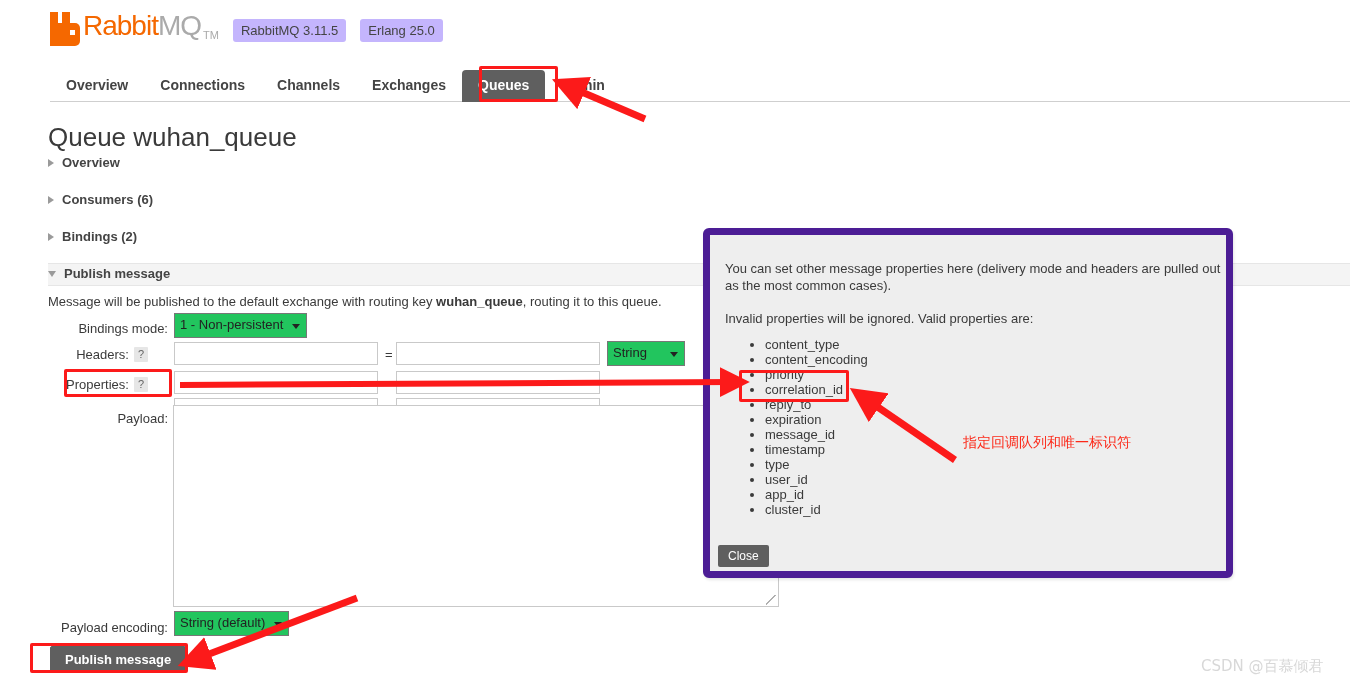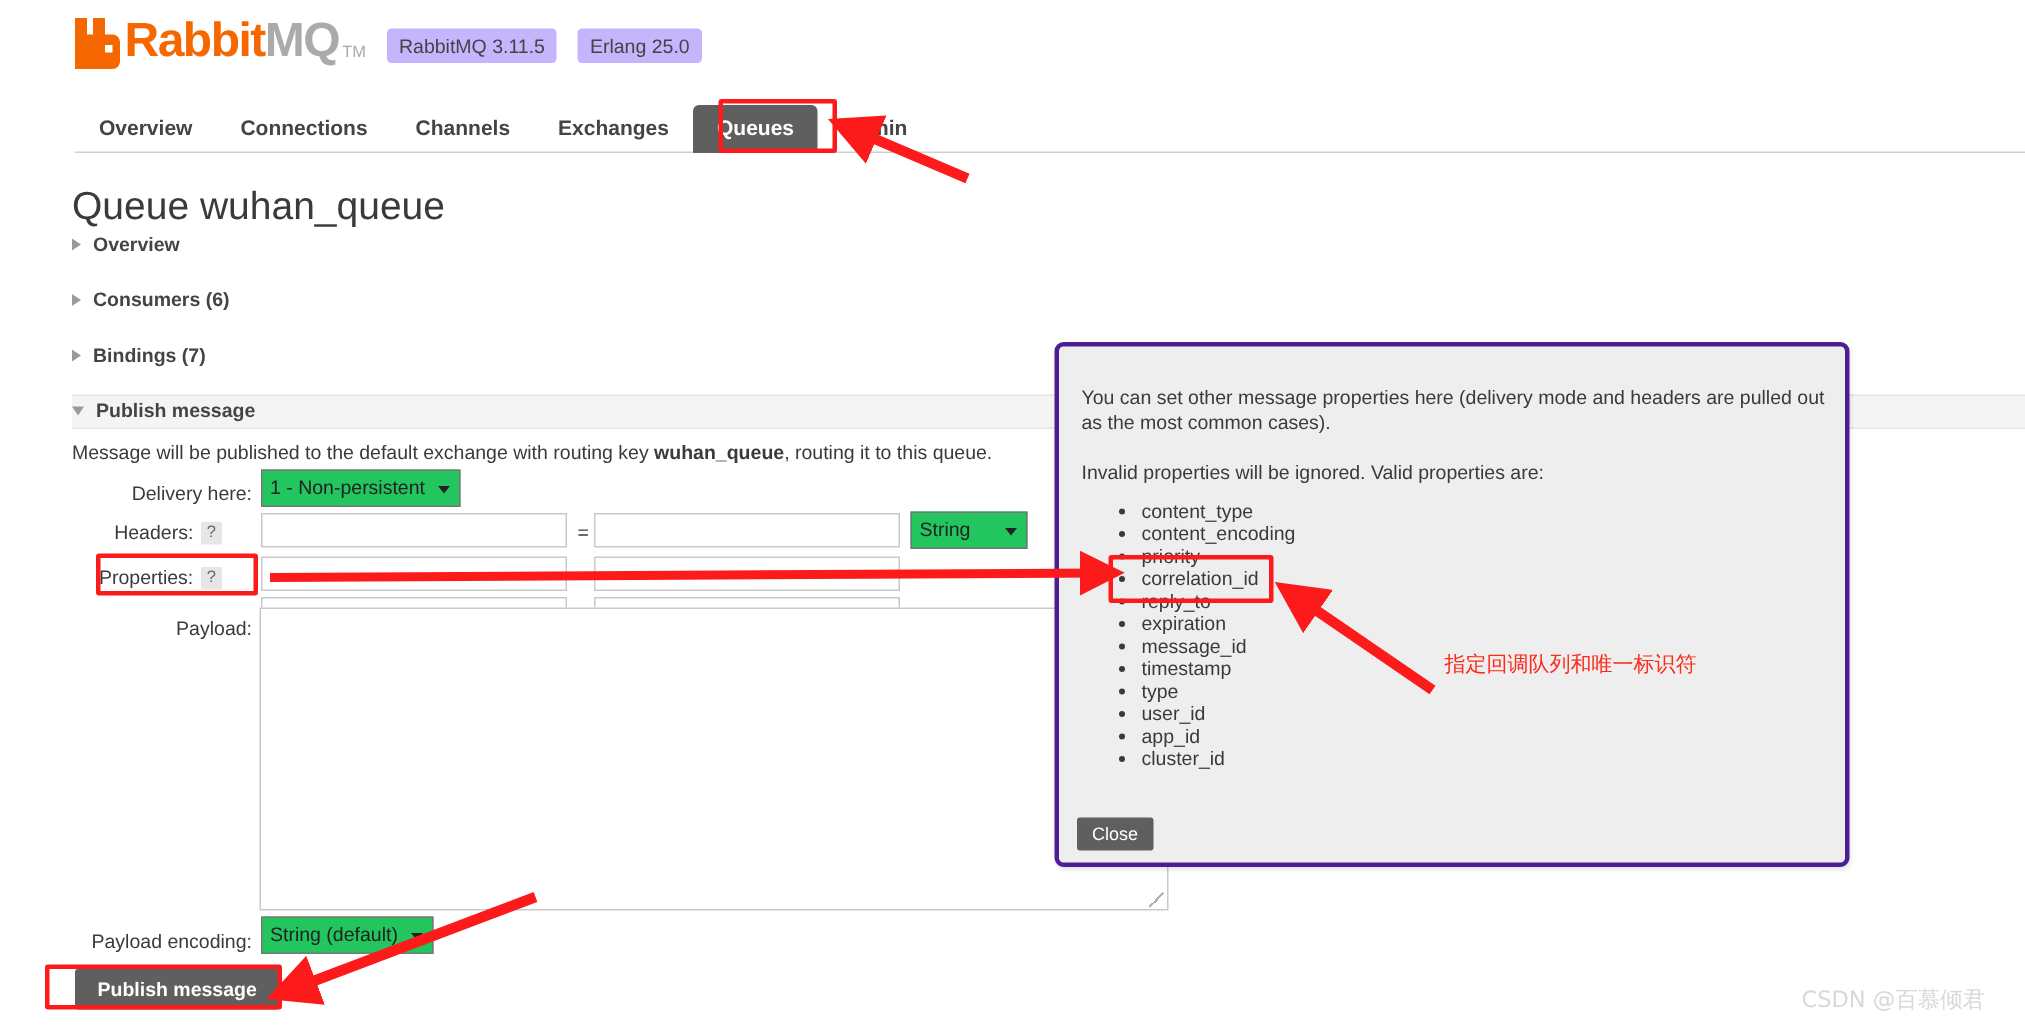--- a/index.html
+++ b/index.html
@@ -56,24 +56,24 @@
     border-top-right-radius: 5px;
     border-bottom-right-radius: 5px;
   }
   .logo-mark .eye {
     position: absolute;
     left: 20px; top: 18px;
     width: 5px; height: 5px;
     background: #ffffff;
   }
   .logo-text {
-    font-size: 32px;
+    font-size: 28px;
     line-height: 40px;
     letter-spacing: -1px;
-    font-weight: 700;
+    font-weight: 400;
   }
   .logo-text .rabbit { color: #f56800; }
   .logo-text .mq { color: #aaaaaa; }
   .logo-tm {
     font-size: 11px;
     color: #aaaaaa;
     margin-left: 2px;
     margin-bottom: 5px;
   }
   .version-pill {
@@ -270,21 +270,21 @@
     padding: 5px 14px;
     white-space: nowrap;
   }
 
   
   #tooltip {
     position: absolute;
     left: 703px; top: 228px;
     width: 530px; height: 350px;
     background: #eeeeee;
-    border: 3px solid #4c1d95;
+    border: 7px solid #4c1d95;
     border-radius: 6px;
     box-sizing: border-box;
     box-shadow: 1px 2px 3px rgba(0,0,0,0.10);
   }
   #tooltip .tip-body {
     position: absolute;
     left: 15px; top: 25px;
     width: 500px;
     font-size: 13px;
     color: #3a3a3a;
@@ -384,32 +384,32 @@
 <div class="section-head" id="sec-overview">
   <span class="tri closed"></span>
   <span>Overview</span>
 </div>
 <div class="section-head" id="sec-consumers">
   <span class="tri closed"></span>
   <span>Consumers (6)</span>
 </div>
 <div class="section-head" id="sec-bindings">
   <span class="tri closed"></span>
-  <span>Bindings (7)</span>
+  <span>Bindings (2)</span>
 </div>
 
 <div id="publish-bar"></div>
 <div class="section-head" id="sec-publish">
   <span class="tri open"></span>
   <span>Publish message</span>
 </div>
 
 <div id="publish-desc"><span>Message will be published to the default exchange with routing key </span><b>wuhan_queue</b><span>, routing it to this queue.</span></div>
 
-<div class="frow-label" style="left:48px; top:321px; width:120px;">Delivery here:</div>
+<div class="frow-label" style="left:48px; top:321px; width:120px;">Bindings mode:</div>
 <div class="sel" style="left:174px; top:313px; width:133px; height:25px;">
   <span>1 - Non-persistent</span>
   <span class="caret"></span>
 </div>
 
 <div class="frow-label" style="left:48px; top:347px; width:100px;"><span>Headers:</span><span class="help-q">?</span></div>
 <div class="tin" style="left:174px; top:342px; width:204px; height:23px;"></div>
 <div class="eqs" style="left:385px; top:347px;">=</div>
 <div class="tin" style="left:396px; top:342px; width:204px; height:23px;"></div>
 <div class="sel" style="left:607px; top:341px; width:78px; height:25px;">

